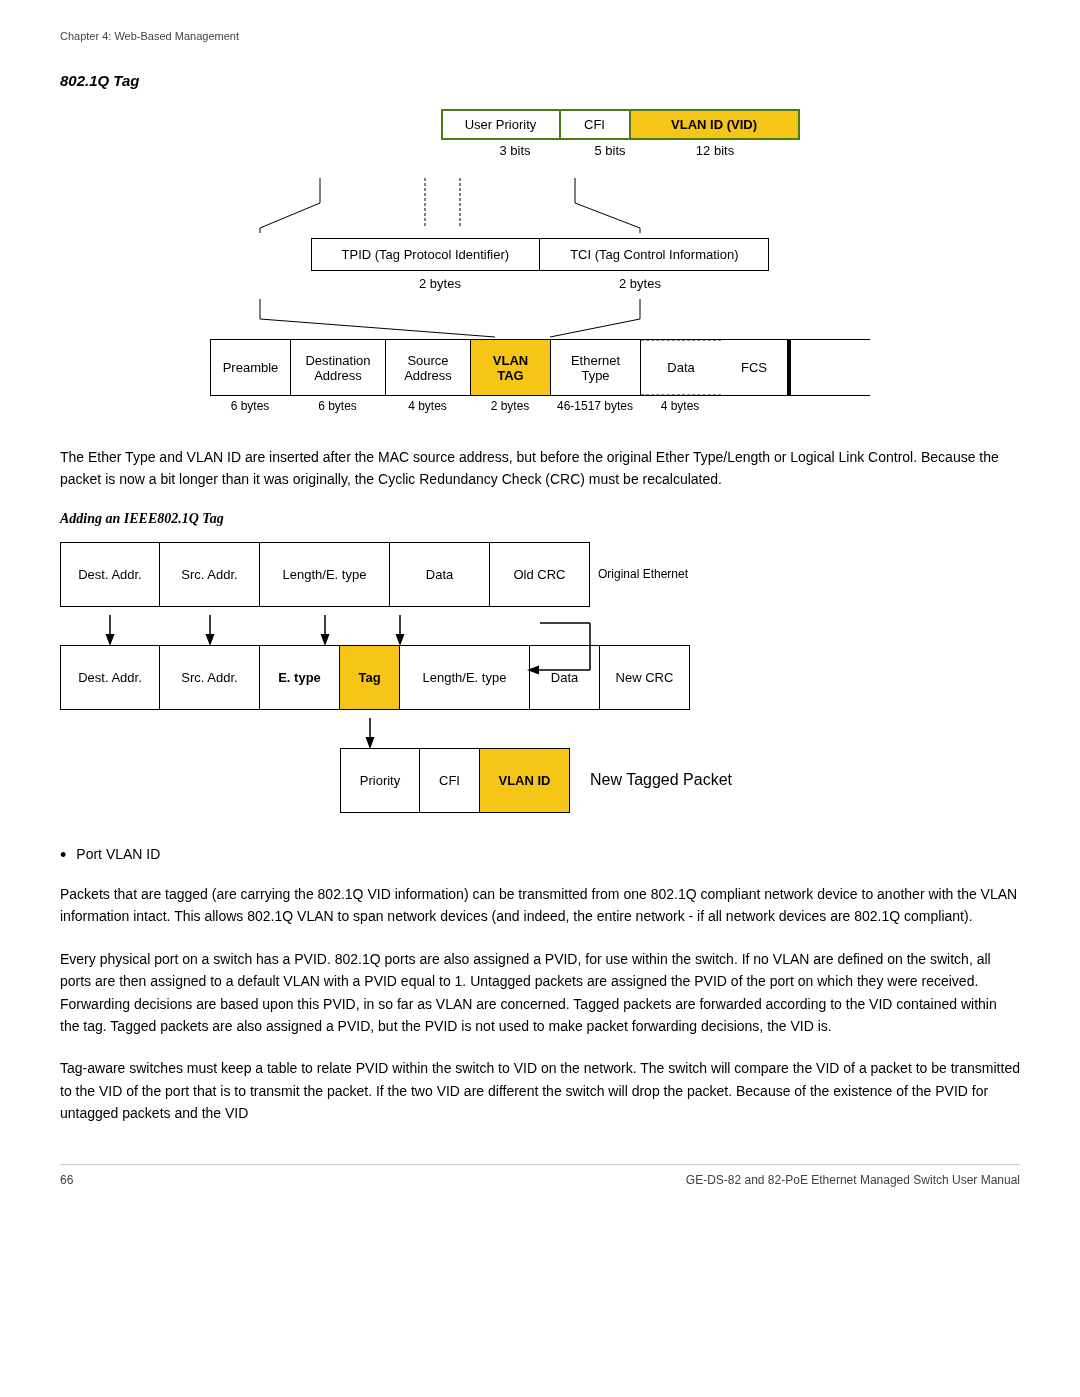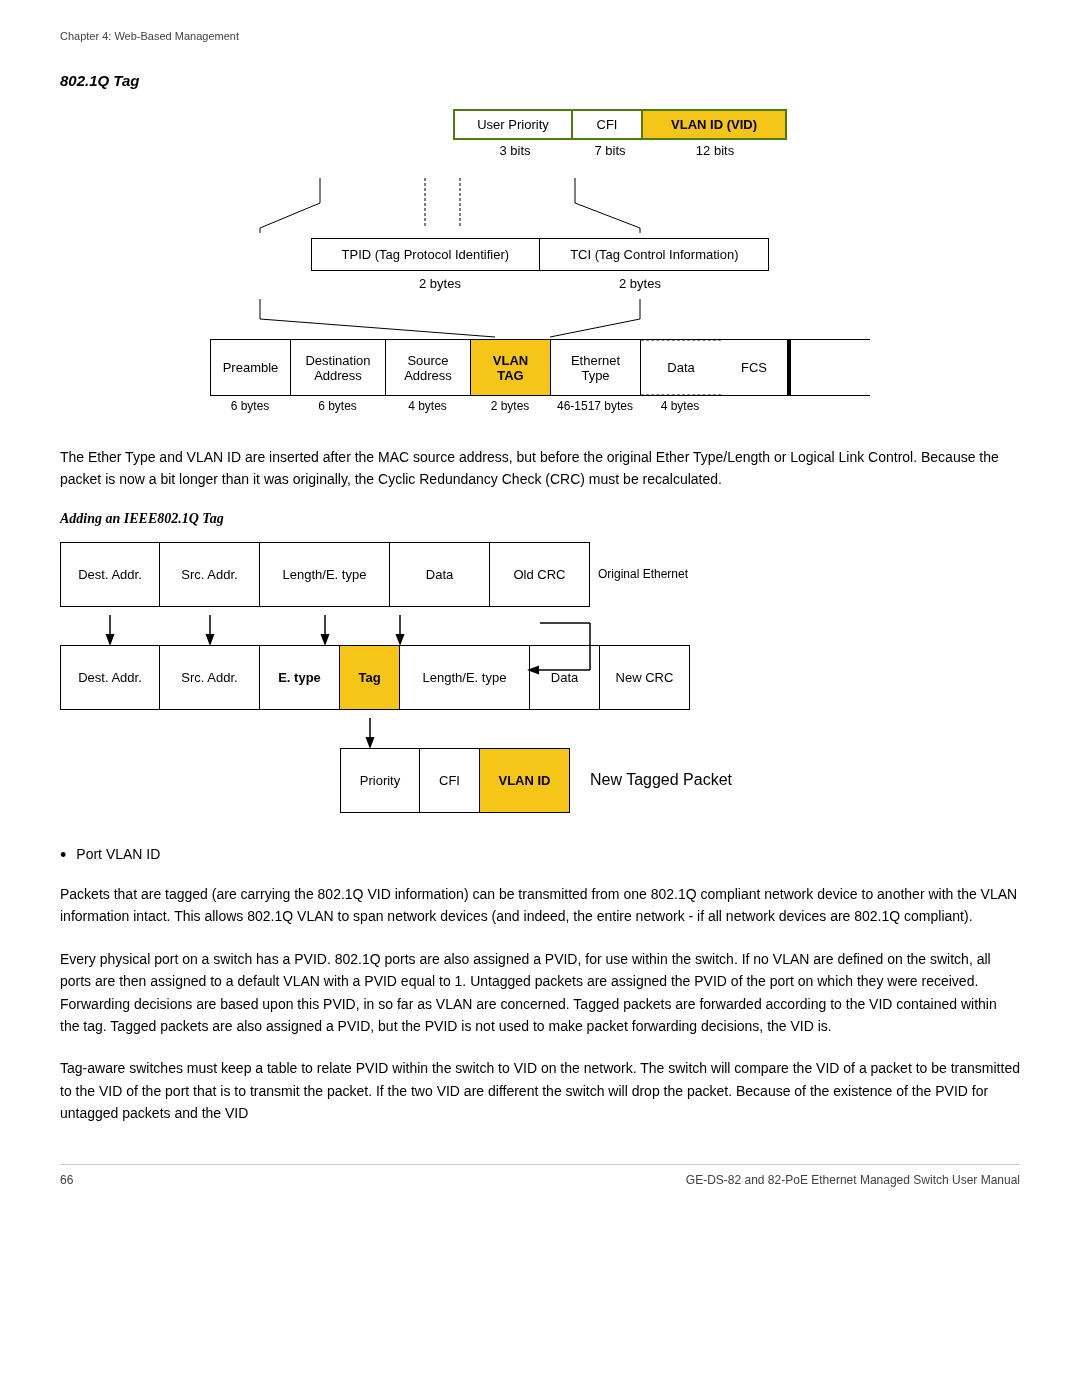--- a/index.html
+++ b/index.html
@@ -170,30 +170,30 @@
 <div class="diagram-container">
 
   <div style="display:flex; flex-direction:column; align-items:center; margin-bottom:5px;">
     <div style="display:flex; margin-left:160px;">
       <div class="box" style="width:120px;">
         <span>User Priority</span>
       </div>
       <div class="box" style="width:70px; border-left:none;">
         <span>CFI</span>
       </div>
-      <div class="box box-highlight" style="width:144px; border-left:none;">
+      <div class="box box-highlight" style="width:169px; border-left:none;">
         <span>VLAN ID (VID)</span>
       </div>
     </div>
     <div style="display:flex; margin-left:160px; margin-bottom:12px;">
       <div style="width:120px; text-align:center; font-size:13px; padding:3px 0;">
         <span>3 bits</span>
       </div>
       <div style="width:70px; text-align:center; font-size:13px; padding:3px 0;">
-        <span>7 bits</span>
+        <span>5 bits</span>
       </div>
       <div style="width:140px; text-align:center; font-size:13px; padding:3px 0;">
         <span>12 bits</span>
       </div>
     </div>
   </div>
 
   <svg width="660" height="55" style="display:block; margin: 0 auto 5px auto; overflow:visible;">
 
     <line x1="110" y1="0" x2="110" y2="25" stroke="#000" stroke-width="1"></line>

